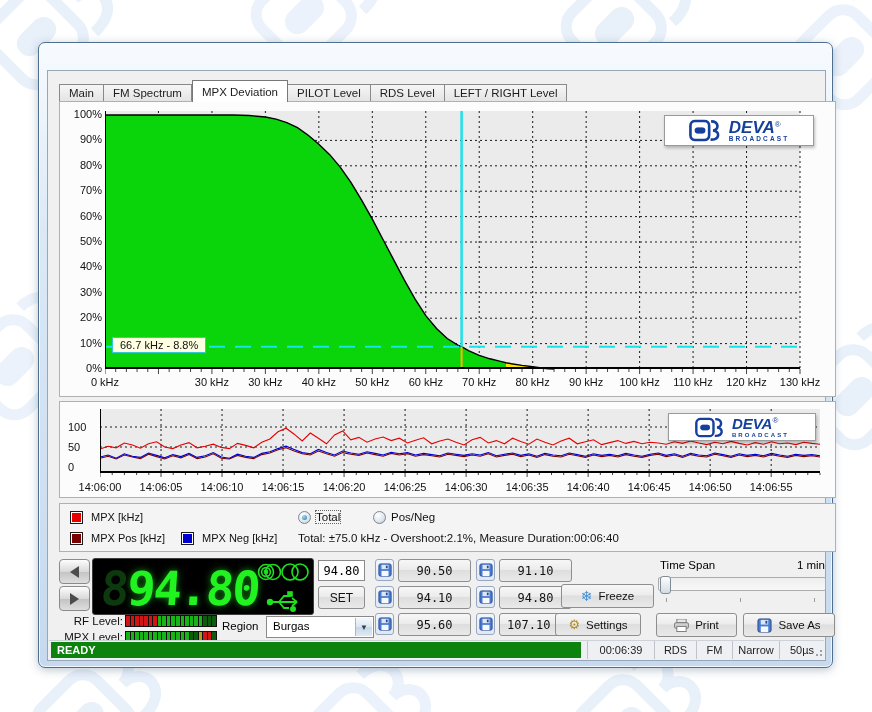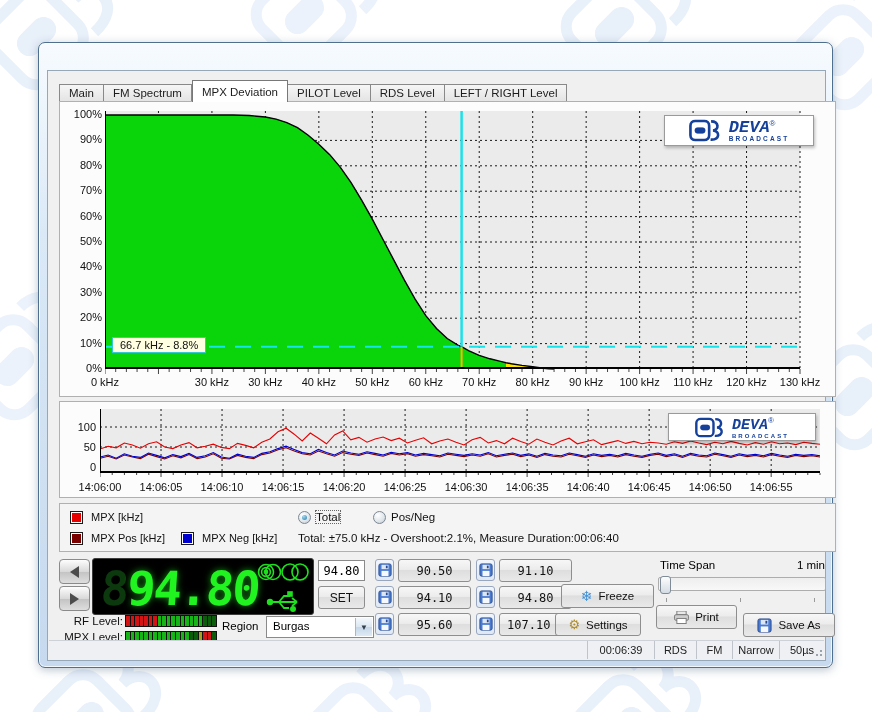--- a/index.html
+++ b/index.html
@@ -43,29 +43,29 @@
   #chart1 { left:11px; top:30px; width:777px; height:296px; }
   #dev-svg { position:absolute; left:45px; top:9px; }
   #dev-ylab span, #dev-xlab span, #ts-ylab span, #ts-xlab span { position:absolute; font-size:11px; color:#111; }
   #dev-ylab span { width:40px; text-align:right; }
   #dev-xlab span { width:52px; text-align:center; }
   .logo-box { position:absolute; background:#fff; border:1px solid #9a9a9a; box-shadow:1px 2px 3px rgba(0,0,0,.25);
     display:flex; align-items:center; justify-content:center; gap:4px; }
   #logo1 { left:604px; top:13px; width:150px; height:31px; }
   #logo2 { left:608px; top:11px; width:148px; height:28px; }
   .logo-txt { line-height:1; color:#16419b; }
-  .logo-deva { font-size:17px; font-weight:bold; font-style:italic; letter-spacing:0;font-family:Liberation Mono, monospace; }
+  .logo-deva { font-size:17px; font-weight:bold; font-style:italic; letter-spacing:0; }
   .logo-reg { font-size:8px; vertical-align:super; }
   .logo-bc { font-size:6.5px; font-weight:bold; letter-spacing:2.1px; color:#16419b; }
   .annotation { position:absolute; left:52px; top:235px; padding:1px 7px; font-size:11px; color:#111;
     background:#ffffe1; border:1px solid #35c9d6; z-index:3; }
 
   #chart2 { left:11px; top:330px; width:777px; height:97px; }
   #ts-svg { position:absolute; left:40px; top:7px; }
-  #ts-ylab span { width:28px; text-align:right; }
+  #ts-ylab span { width:28px; }
   #ts-xlab span { width:66px; text-align:center; }
 
   
   #legend { left:11px; top:432px; width:777px; height:49px; background:#f4f4f4; }
   .swatch { position:absolute; width:13px; height:13px; border:1px solid #1a1a1a; box-shadow:inset 0 0 0 1px #fff; }
   .leg-label { position:absolute; font-size:11px; color:#111; }
   .radio { position:absolute; width:13px; height:13px; border-radius:50%;
     background:radial-gradient(circle at 35% 30%, #fff, #dfe5ea 60%, #b9c2cb); border:1px solid #7c8792; }
   .radio.sel::after { content:""; position:absolute; left:3px; top:3px; width:5px; height:5px; border-radius:50%;
     background:radial-gradient(circle at 35% 30%, #9fd8ef, #2d7ca8); }
@@ -584,21 +584,21 @@
           </div>
 
       <div class="btn" style="left:502px;top:29px;width:93px;height:24px">
             <span style="color:#3f8fd6;font-size:14px">❄</span>
             <span>Freeze</span>
           </div>
       <div class="btn" style="left:496px;top:58px;width:86px;height:23px">
             <span style="color:#b08d2a;font-size:13px">⚙</span>
             <span>Settings</span>
           </div>
-      <div class="btn" style="left:597px;top:50px;width:81px;height:24px">
+      <div class="btn" style="left:597px;top:58px;width:81px;height:24px">
         <svg width="15" height="13" viewBox="0 0 16 14">
               <rect x="3" y="0" width="10" height="4" fill="#e8e8e8" stroke="#777"></rect>
               <rect x="0.5" y="4" width="15" height="6" rx="1.5" fill="#cfcfcf" stroke="#777"></rect>
               <rect x="3" y="8" width="10" height="5.5" fill="#fff" stroke="#777"></rect>
             </svg>
         <span>Print</span>
           </div>
       <div class="btn" style="left:684px;top:58px;width:92px;height:24px">
         <svg width="15" height="15" viewBox="0 0 16 16">
               <rect x="1" y="1" width="14" height="14" rx="2" fill="#4a7bd0" stroke="#27488e"></rect>
@@ -613,20 +613,21 @@
       <div class="ts-val">1 min</div>
       <div class="slider-track">
         <div class="slider-thumb"></div>
       </div>
       <div class="slider-tick" style="left:607px"></div>
       <div class="slider-tick" style="left:681px"></div>
       <div class="slider-tick" style="left:755px"></div>
     </div>
 
     <div class="statusbar">
+      <div class="ready">READY</div>
       <div class="sb-cell sb-time">00:06:39</div>
       <div class="sb-cell sb-1">RDS</div>
       <div class="sb-cell sb-2">FM</div>
       <div class="sb-cell sb-3">Narrow</div>
       <div class="sb-cell sb-4">50µs</div>
       <svg class="grip" viewBox="0 0 10 10">
             <g fill="#9aa2ab">
               <rect x="7" y="7" width="2" height="2"></rect>
               <rect x="7" y="3" width="2" height="2"></rect>
               <rect x="3" y="7" width="2" height="2"></rect>

